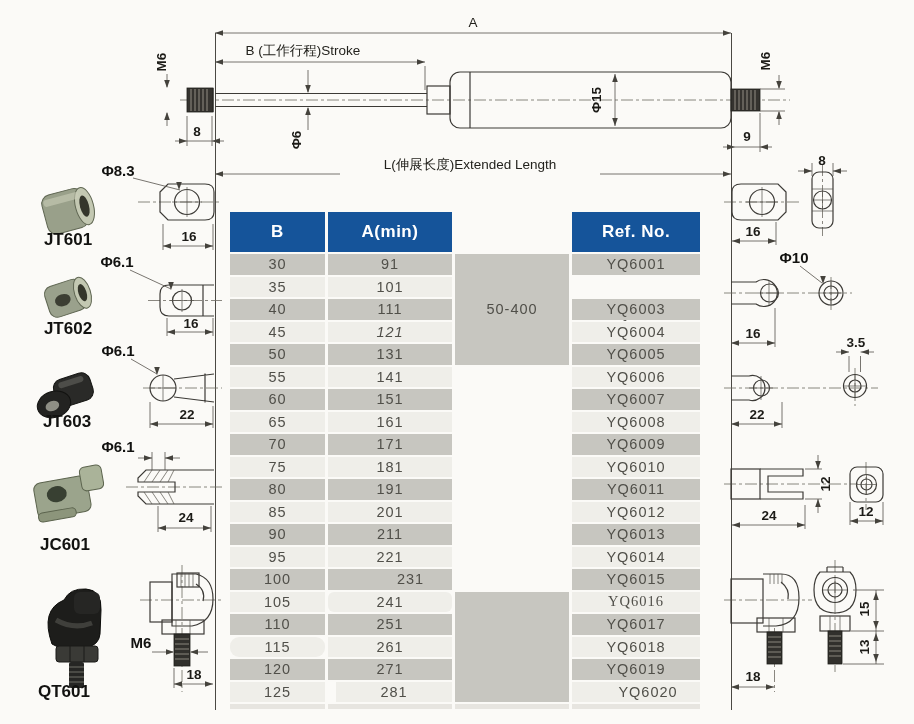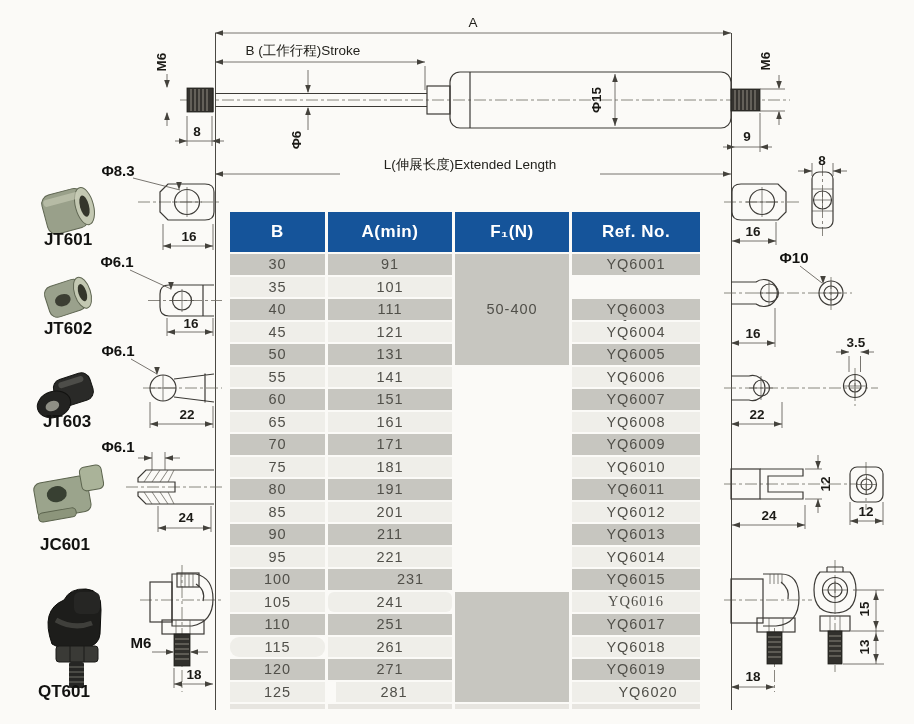--- a/index.html
+++ b/index.html
@@ -322,33 +322,32 @@
         <polygon points="876,629 873.2,621 878.8,621"></polygon>
         <polygon points="876,633 873.2,641 878.8,641"></polygon>
         <polygon points="876,662 873.2,654 878.8,654"></polygon>
       </g>
 </svg>
 
 <div class="spec-table">
   <div id="spec-grid">
     <div class="th" style="grid-row:1;grid-column:1">B</div>
     <div class="th" style="grid-row:1;grid-column:2">A(min)</div>
-    <div class="th" style="grid-row:1;grid-column:3">F₁(N)</div>
     <div class="th" style="grid-row:1;grid-column:4">Ref. No.</div>
   <div class="cell dark" style="grid-area: 2 / 1;">30</div>
         <div class="cell dark" style="grid-area: 2 / 2;">91</div>
         <div class="cell dark" style="grid-area: 2 / 4;">YQ6001</div>
         <div class="cell light" style="grid-area: 3 / 1;">35</div>
         <div class="cell light" style="grid-area: 3 / 2;">101</div>
         <div class="cell light" style="grid-area: 3 / 4; margin-top: 36px;">YQ6002</div>
         <div class="cell dark" style="grid-area: 4 / 1;">40</div>
         <div class="cell dark" style="grid-area: 4 / 2;">111</div>
         <div class="cell dark" style="grid-area: 4 / 4;">YQ6003</div>
         <div class="cell light" style="grid-area: 5 / 1;">45</div>
-        <div class="cell light" style="grid-area: 5 / 2;">121</div>
+        <div class="cell light" style="grid-area: 5 / 2; font-style: italic;">121</div>
         <div class="cell light" style="grid-area: 5 / 4;">YQ6004</div>
         <div class="cell dark" style="grid-area: 6 / 1;">50</div>
         <div class="cell dark" style="grid-area: 6 / 2;">131</div>
         <div class="cell dark" style="grid-area: 6 / 4;">YQ6005</div>
         <div class="cell light" style="grid-area: 7 / 1;">55</div>
         <div class="cell light" style="grid-area: 7 / 2;">141</div>
         <div class="cell light" style="grid-area: 7 / 4;">YQ6006</div>
         <div class="cell dark" style="grid-area: 8 / 1;">60</div>
         <div class="cell dark" style="grid-area: 8 / 2;">151</div>
         <div class="cell dark" style="grid-area: 8 / 4;">YQ6007</div>

